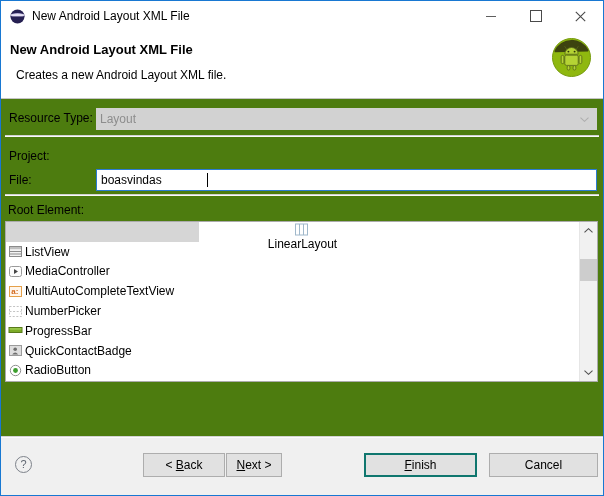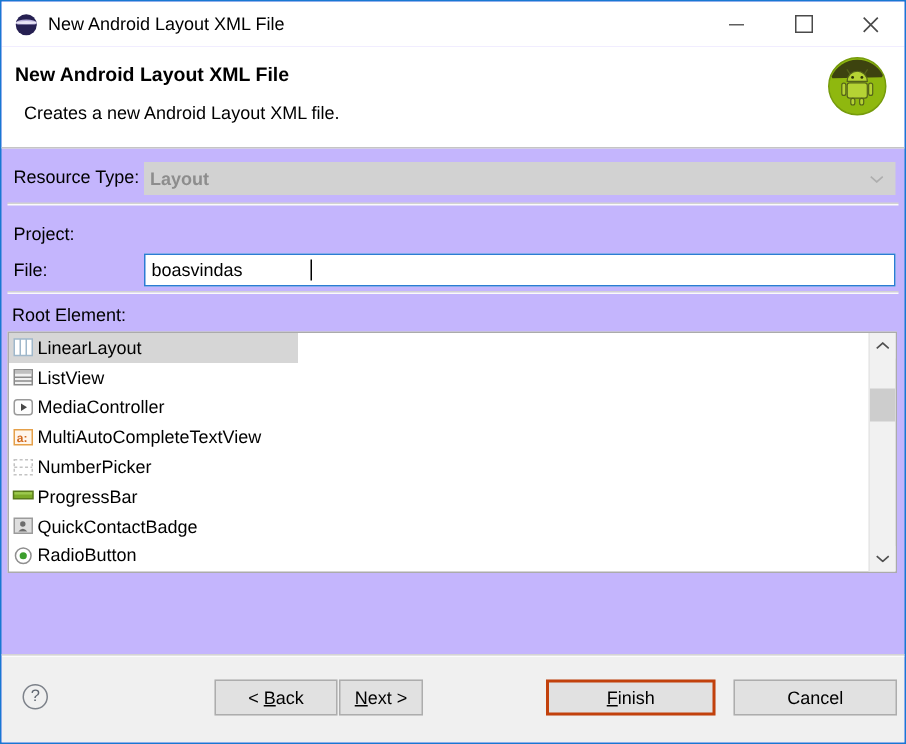--- a/index.html
+++ b/index.html
@@ -1,17 +1,17 @@
 <!DOCTYPE html>
 <html><head>
 <meta charset="utf-8">
 <style>
   html,body{margin:0;padding:0;background:#fff;}
   .window{position:relative;width:604px;height:496px;box-sizing:border-box;
-    border:1px solid #1878d2;background:#c4b5fd;
+    border:1px solid #1878d2;background:#4d7c0f;
     font-family:"Liberation Sans",sans-serif;font-size:12px;color:#000;overflow:hidden;}
 
   
   .titlebar{position:absolute;top:0;left:0;right:0;height:30px;background:#fff;display:flex;align-items:center;}
   .app-icon{width:15px;height:15px;margin-left:9px;flex:none;}
   .titlebar-title{margin-left:7px;font-size:12px;white-space:nowrap;}
   .win-controls{position:absolute;right:0;top:0;height:30px;display:flex;}
   .win-btn{width:45px;height:30px;display:flex;align-items:center;justify-content:center;}
   .min-glyph{width:10px;height:1px;background:#5f5f5f;}
   .max-glyph{width:10px;height:10px;border:1px solid #4a4a4a;background:#fff;}
@@ -32,37 +32,37 @@
   .combo .chev{position:absolute;right:8px;top:9px;}
   .textinput{position:absolute;left:95px;right:6px;height:22px;background:#fff;
     border:1px solid #2b7cd3;box-sizing:border-box;display:flex;align-items:center;padding-left:4px;}
   .caret{display:inline-block;width:0;height:14px;border-left:1px solid #000;margin-left:1px;}
   .groove{position:absolute;left:4px;right:4px;height:0;border-top:1px solid #d2d2d2;border-bottom:1px solid #fafafa;}
 
   
   .list{position:absolute;left:4px;right:5px;top:122px;height:161px;background:#fff;
     border:1px solid #ababab;box-sizing:border-box;overflow:hidden;}
   .list-item{height:19.8px;display:flex;align-items:center;padding-left:2px;font-size:12px;}
-  .list-item.selected{background:linear-gradient(to right,#d6d6d6 0,#d6d6d6 193px,transparent 193px);}
+  .list-item.selected{background:linear-gradient(to right,#d6d6d6 0,#d6d6d6 193px,transparent 193px);flex-direction:column;}
   .li-icon{width:15px;height:15px;flex:none;margin-right:2px;}
   .scrollbar{position:absolute;top:0;right:0;bottom:0;width:17px;background:#f1f1f1;border-left:1px solid #e6e6e6;}
   .sb-btn{position:absolute;left:0;right:0;height:17px;display:flex;align-items:center;justify-content:center;background:#f1f1f1;}
   .sb-up{top:0;} .sb-down{bottom:0;}
   .sb-thumb{position:absolute;left:0;top:37px;width:17px;height:22px;background:#cdcdcd;}
 
   
   .buttonbar{position:absolute;left:0;right:0;bottom:0;height:58px;background:#f0f0f0;
     border-top:1px solid #d4d4d4;box-shadow:inset 0 1px 0 #fbfbfb;}
   .help-circle{position:absolute;left:14px;top:19px;width:15px;height:15px;border:1px solid #7d828a;
     border-radius:50%;color:#5f6670;font-size:11px;line-height:15px;text-align:center;}
   .btn{position:absolute;top:16px;height:24px;background:#e1e1e1;border:1px solid #adadad;
     box-sizing:border-box;display:flex;align-items:center;justify-content:center;font-size:12px;cursor:default;}
   .btn-back{left:142px;width:82px;}
   .btn-next{left:225px;width:56px;}
-  .btn-finish{left:363px;width:113px;border:2px solid #c2410c;}
+  .btn-finish{left:363px;width:113px;border:2px solid #0f766e;}
   .btn-cancel{left:488px;width:109px;}
   .key{text-decoration:underline;}
 </style>
 </head>
 <body>
 
 <div class="window">
 
   <div class="titlebar">
     <svg class="app-icon" viewBox="0 0 15 15">
@@ -104,21 +104,21 @@
         <rect x="22.1" y="28.6" width="2.7" height="4.4" rx="1.3"></rect>
       </g>
       <circle cx="17.4" cy="14.6" r="0.95" fill="#2c3406"></circle>
       <circle cx="23.6" cy="14.6" r="0.95" fill="#2c3406"></circle>
     </svg>
   </div>
 
   <div class="form">
 
     <span class="field-label" style="top:12px;">Resource Type:</span>
-    <div class="combo disabled" style="top:9px;font-weight:bold;">
+    <div class="combo disabled" style="top:9px;">
       <span>Layout</span>
       <svg class="chev" width="9" height="5" viewBox="0 0 9 5">
         <polyline points="0.5,0.7 4.5,4.3 8.5,0.7" fill="none" stroke="#aeaeae" stroke-width="1.1"></polyline>
       </svg>
     </div>
 
     <div class="groove" style="top:36px;"></div>
 
     <span class="field-label" style="top:50px;">Project:</span>
 

